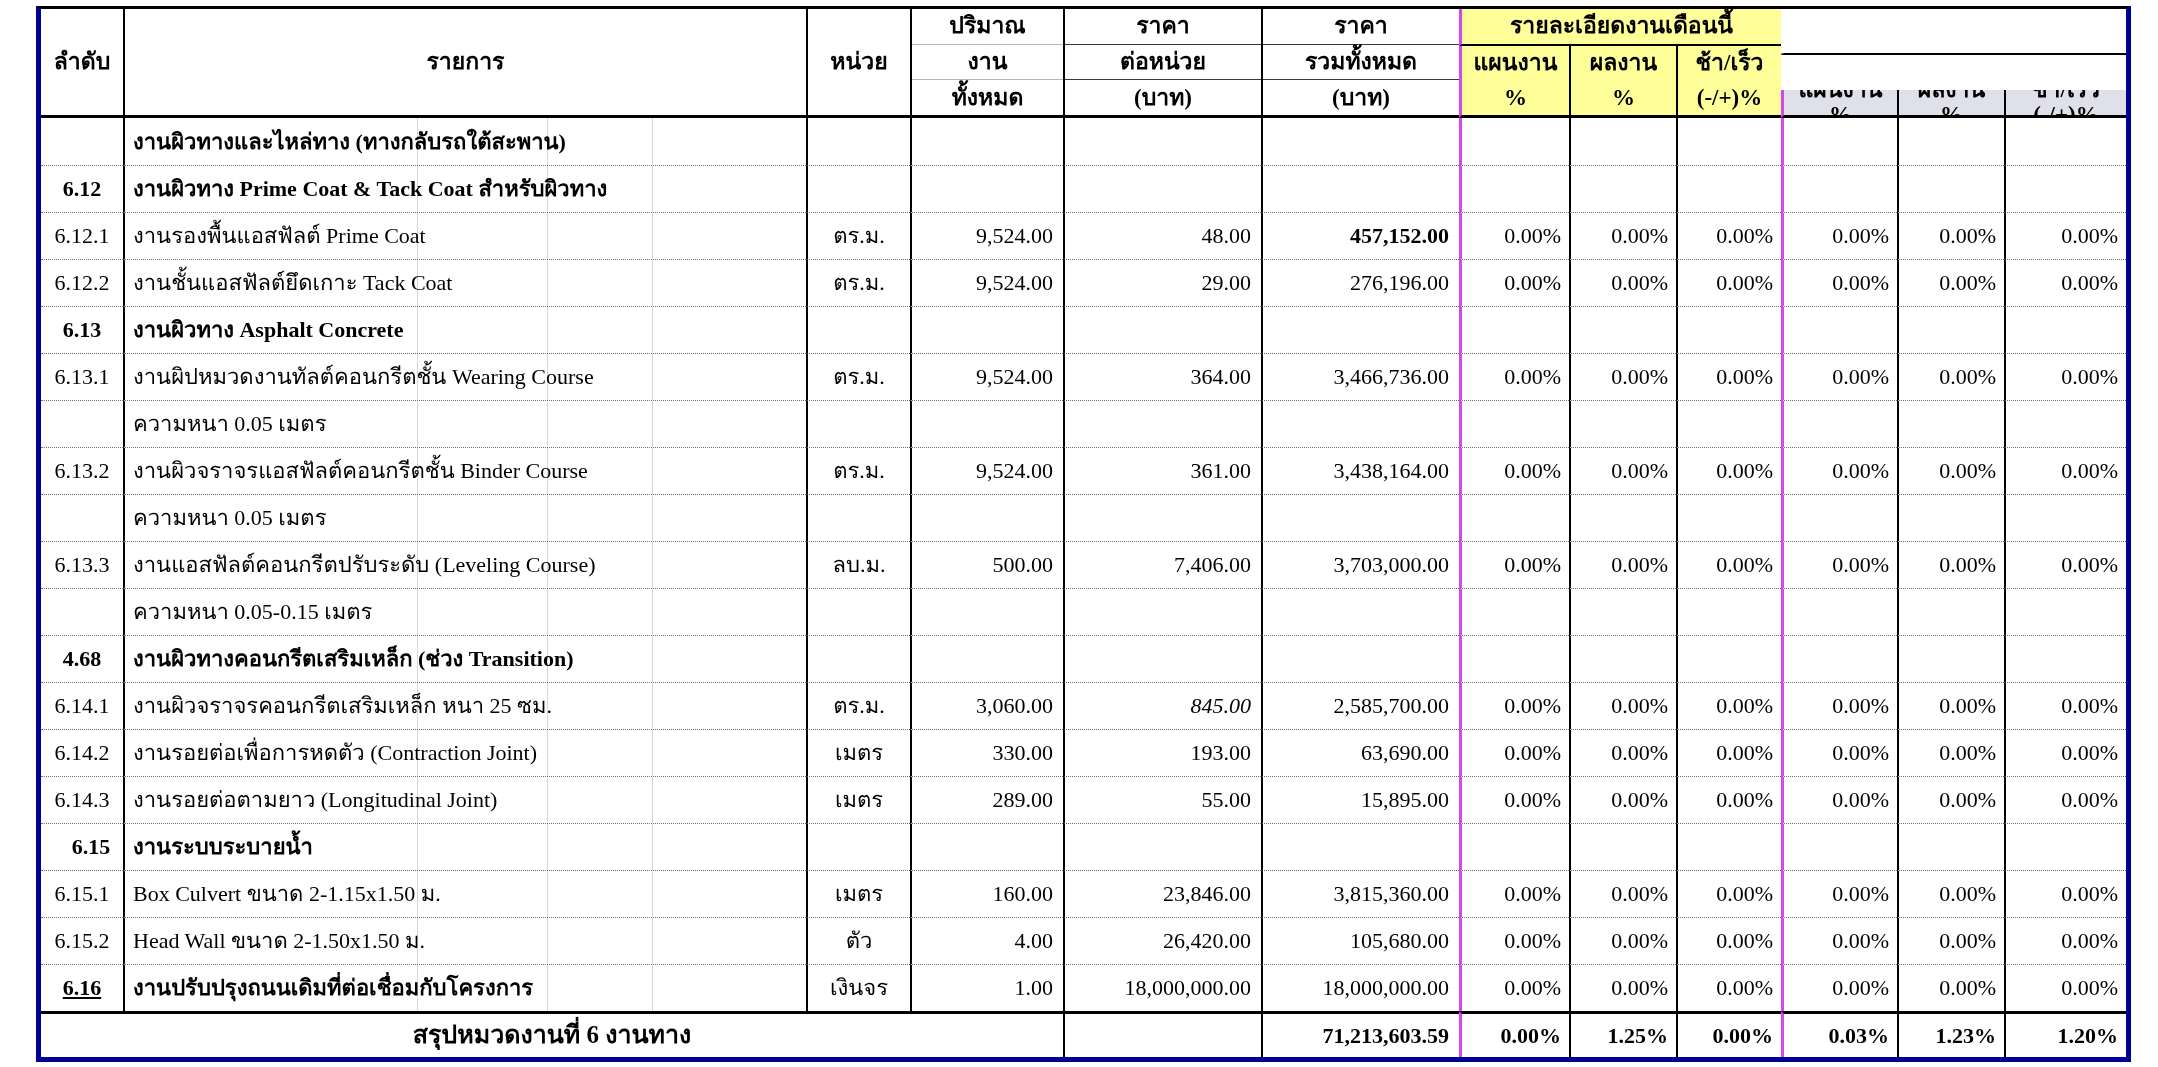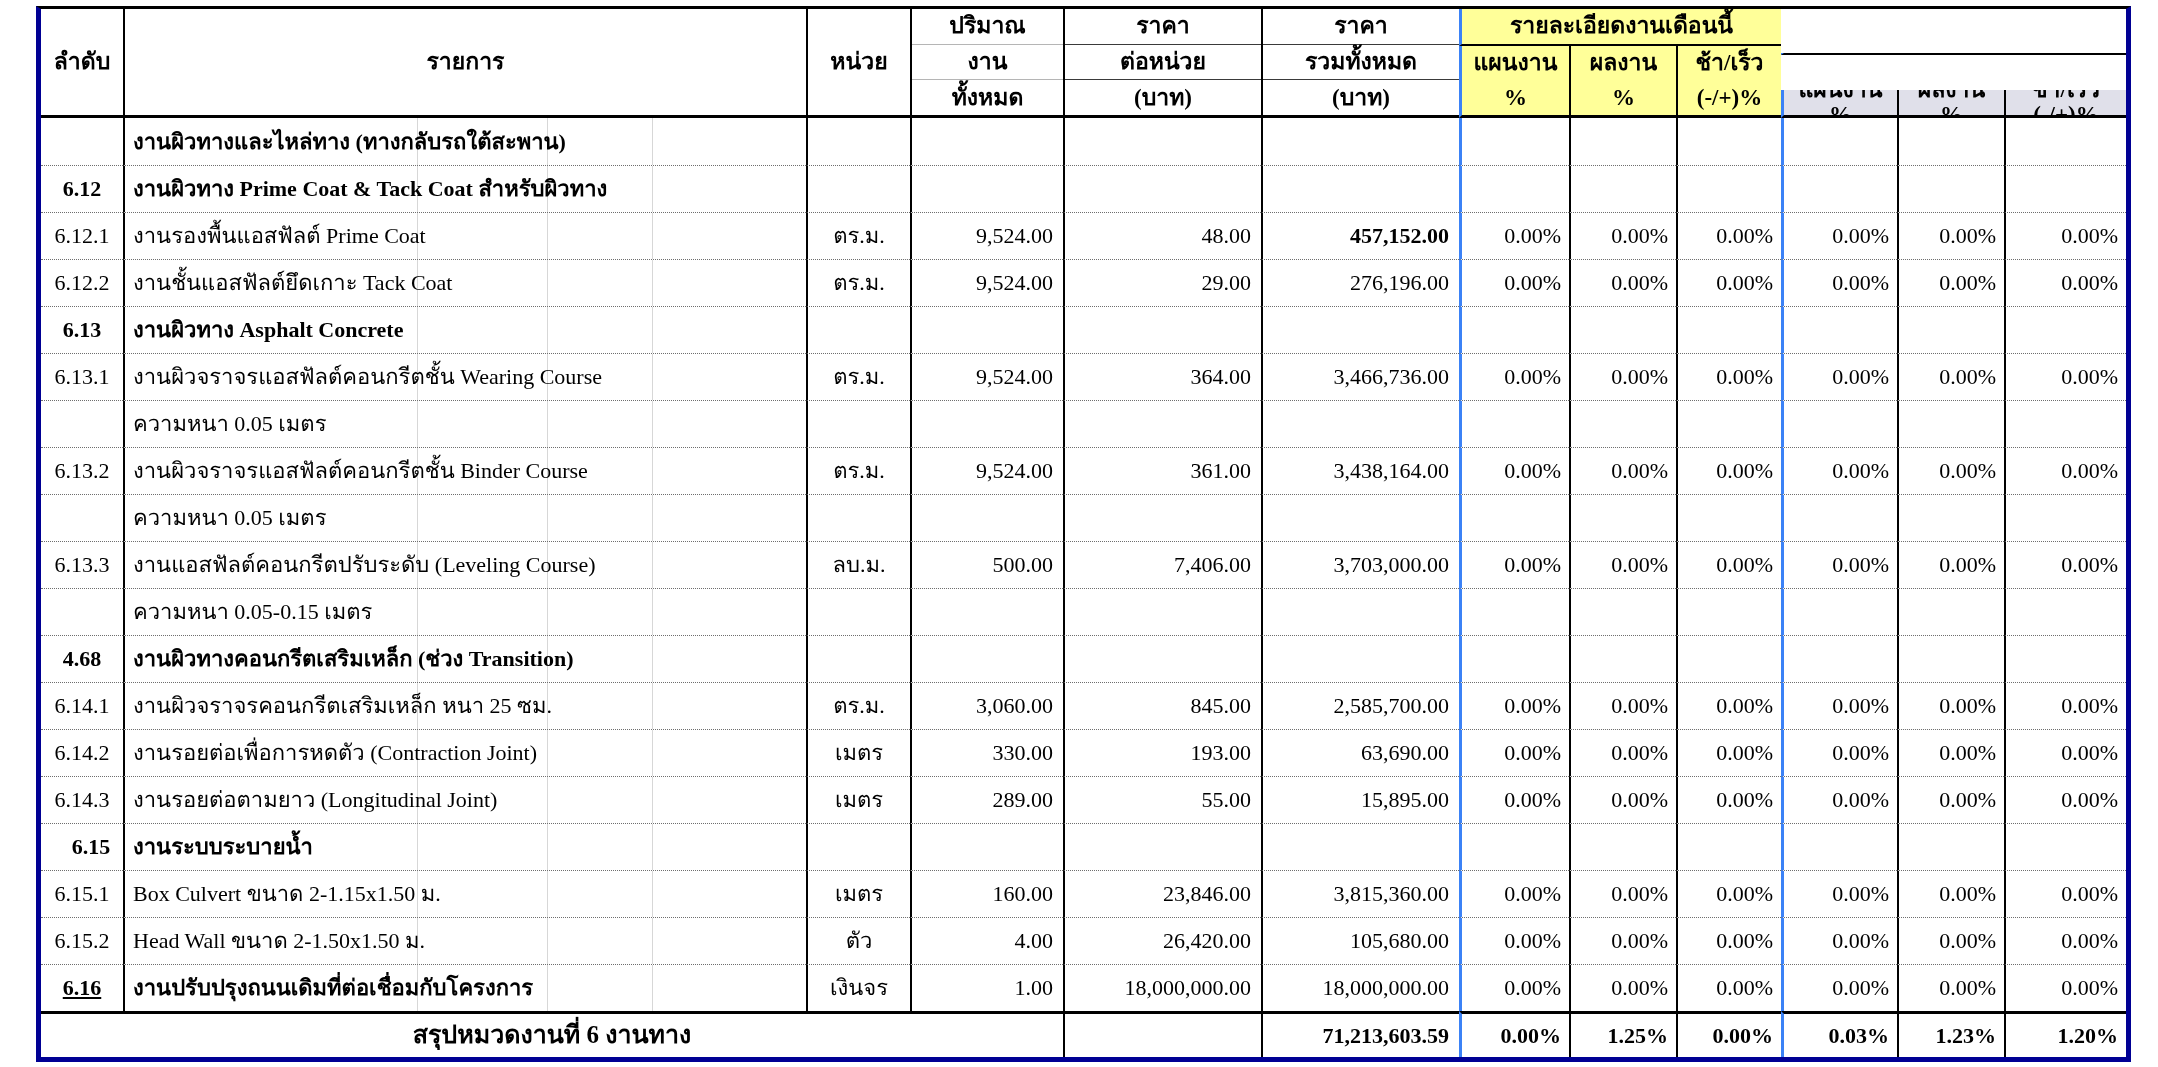--- a/index.html
+++ b/index.html
@@ -17,21 +17,21 @@
     border: 5px solid var(--navy, #000094);
     border-top: 3px solid #000000;
     background: #fff;
   }
   .cell {
     display: flex; align-items: center;
     font-size: 22px; line-height: 1.05;
     overflow: hidden; white-space: nowrap;
   }
   .bl  { border-left: 2px solid #000; }
-  .bl3 { border-left: 3px solid #3b82f6; }
+  .bl3 { border-left: 3px solid #d946ef; }
   .dot { border-top: 1px dotted #6e6e6e; }
   .hdr { font-weight: bold; justify-content: center; text-align: center; font-size: 23px; }
   .hdrbot { border-bottom: 3px solid #000; }
   .titlebot { border-bottom: 2px solid #000; }
   .ylw { background: var(--ylw, #FFFF99); }
   .gry { background: var(--gry, #E0E0EA); margin-top: 44px; }
   .stack { flex-direction: column; align-items: stretch; padding: 0; }
   .stack > div { flex: 1; display: flex; align-items: center; justify-content: center; }
   .sep-light > div + div { border-top: 1px solid #b5b5b5; }
   .sep-dark  > div + div { border-top: 1px solid #3a3a3a; }
@@ -159,21 +159,21 @@
     <div class="cell num bl dot b" style="grid-area: 8 / 4;"></div>
     <div class="cell num bl dot b" style="grid-area: 8 / 5;"></div>
     <div class="cell num bl dot b" style="grid-area: 8 / 6;"></div>
     <div class="cell pct bl3 dot b" style="grid-area: 8 / 7;"></div>
     <div class="cell pct bl dot b" style="grid-area: 8 / 8;"></div>
     <div class="cell pct bl dot b" style="grid-area: 8 / 9;"></div>
     <div class="cell pct bl3 dot b" style="grid-area: 8 / 10;"></div>
     <div class="cell pct bl dot b" style="grid-area: 8 / 11;"></div>
     <div class="cell pct bl dot b" style="grid-area: 8 / 12;"></div>
     <div class="cell ctr dot" style="grid-area: 9 / 1;">6.13.1</div>
-    <div class="cell desc lines bl dot" style="grid-area: 9 / 2;">งานผิวจราจรแอสฟัลต์คอนกรีตชั้น  Wearing Course</div>
+    <div class="cell desc lines bl dot" style="grid-area: 9 / 2;">งานผิปหมวดงานทัลต์คอนกรีตชั้น  Wearing Course</div>
     <div class="cell ctr bl dot" style="grid-area: 9 / 3;">ตร.ม.</div>
     <div class="cell num bl dot" style="grid-area: 9 / 4;">9,524.00</div>
     <div class="cell num bl dot" style="grid-area: 9 / 5;">364.00</div>
     <div class="cell num bl dot" style="grid-area: 9 / 6;">3,466,736.00</div>
     <div class="cell pct bl3 dot" style="grid-area: 9 / 7;">0.00%</div>
     <div class="cell pct bl dot" style="grid-area: 9 / 8;">0.00%</div>
     <div class="cell pct bl dot" style="grid-area: 9 / 9;">0.00%</div>
     <div class="cell pct bl3 dot" style="grid-area: 9 / 10;">0.00%</div>
     <div class="cell pct bl dot" style="grid-area: 9 / 11;">0.00%</div>
     <div class="cell pct bl dot" style="grid-area: 9 / 12;">0.00%</div>
@@ -246,21 +246,21 @@
     <div class="cell pct bl3 dot b" style="grid-area: 15 / 7;"></div>
     <div class="cell pct bl dot b" style="grid-area: 15 / 8;"></div>
     <div class="cell pct bl dot b" style="grid-area: 15 / 9;"></div>
     <div class="cell pct bl3 dot b" style="grid-area: 15 / 10;"></div>
     <div class="cell pct bl dot b" style="grid-area: 15 / 11;"></div>
     <div class="cell pct bl dot b" style="grid-area: 15 / 12;"></div>
     <div class="cell ctr dot" style="grid-area: 16 / 1;">6.14.1</div>
     <div class="cell desc lines bl dot" style="grid-area: 16 / 2;">งานผิวจราจรคอนกรีตเสริมเหล็ก หนา 25 ซม.</div>
     <div class="cell ctr bl dot" style="grid-area: 16 / 3;">ตร.ม.</div>
     <div class="cell num bl dot" style="grid-area: 16 / 4;">3,060.00</div>
-    <div class="cell num bl dot" style="grid-area: 16 / 5;">845.00</div>
+    <div class="cell num bl dot" style="grid-area: 16 / 5; font-style: italic;">845.00</div>
     <div class="cell num bl dot" style="grid-area: 16 / 6;">2,585,700.00</div>
     <div class="cell pct bl3 dot" style="grid-area: 16 / 7;">0.00%</div>
     <div class="cell pct bl dot" style="grid-area: 16 / 8;">0.00%</div>
     <div class="cell pct bl dot" style="grid-area: 16 / 9;">0.00%</div>
     <div class="cell pct bl3 dot" style="grid-area: 16 / 10;">0.00%</div>
     <div class="cell pct bl dot" style="grid-area: 16 / 11;">0.00%</div>
     <div class="cell pct bl dot" style="grid-area: 16 / 12;">0.00%</div>
     <div class="cell ctr dot" style="grid-area: 17 / 1;">6.14.2</div>
     <div class="cell desc lines bl dot" style="grid-area: 17 / 2;">งานรอยต่อเพื่อการหดตัว (Contraction Joint)</div>
     <div class="cell ctr bl dot" style="grid-area: 17 / 3;">เมตร</div>

